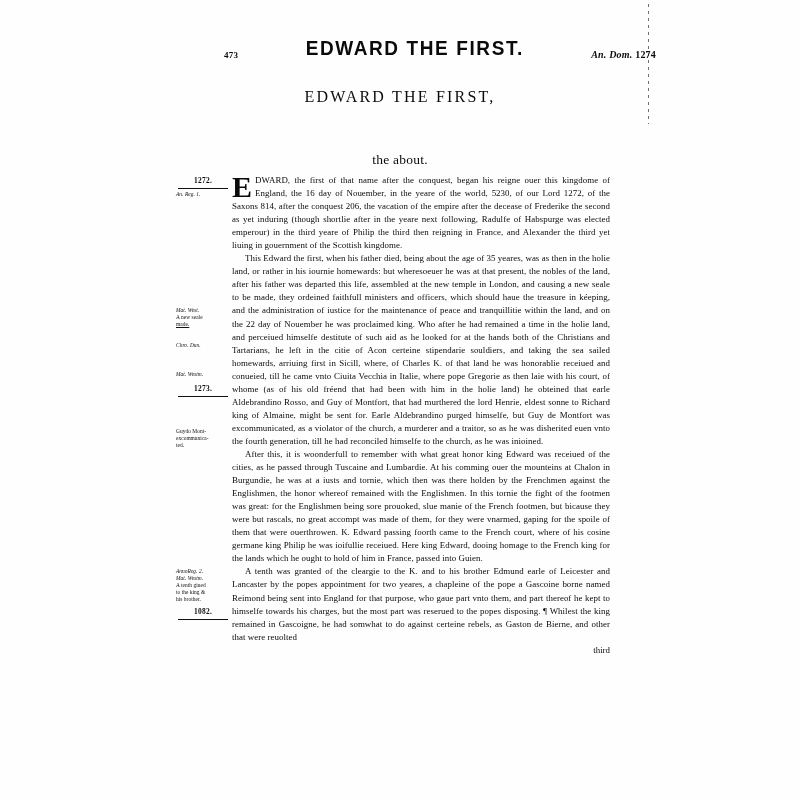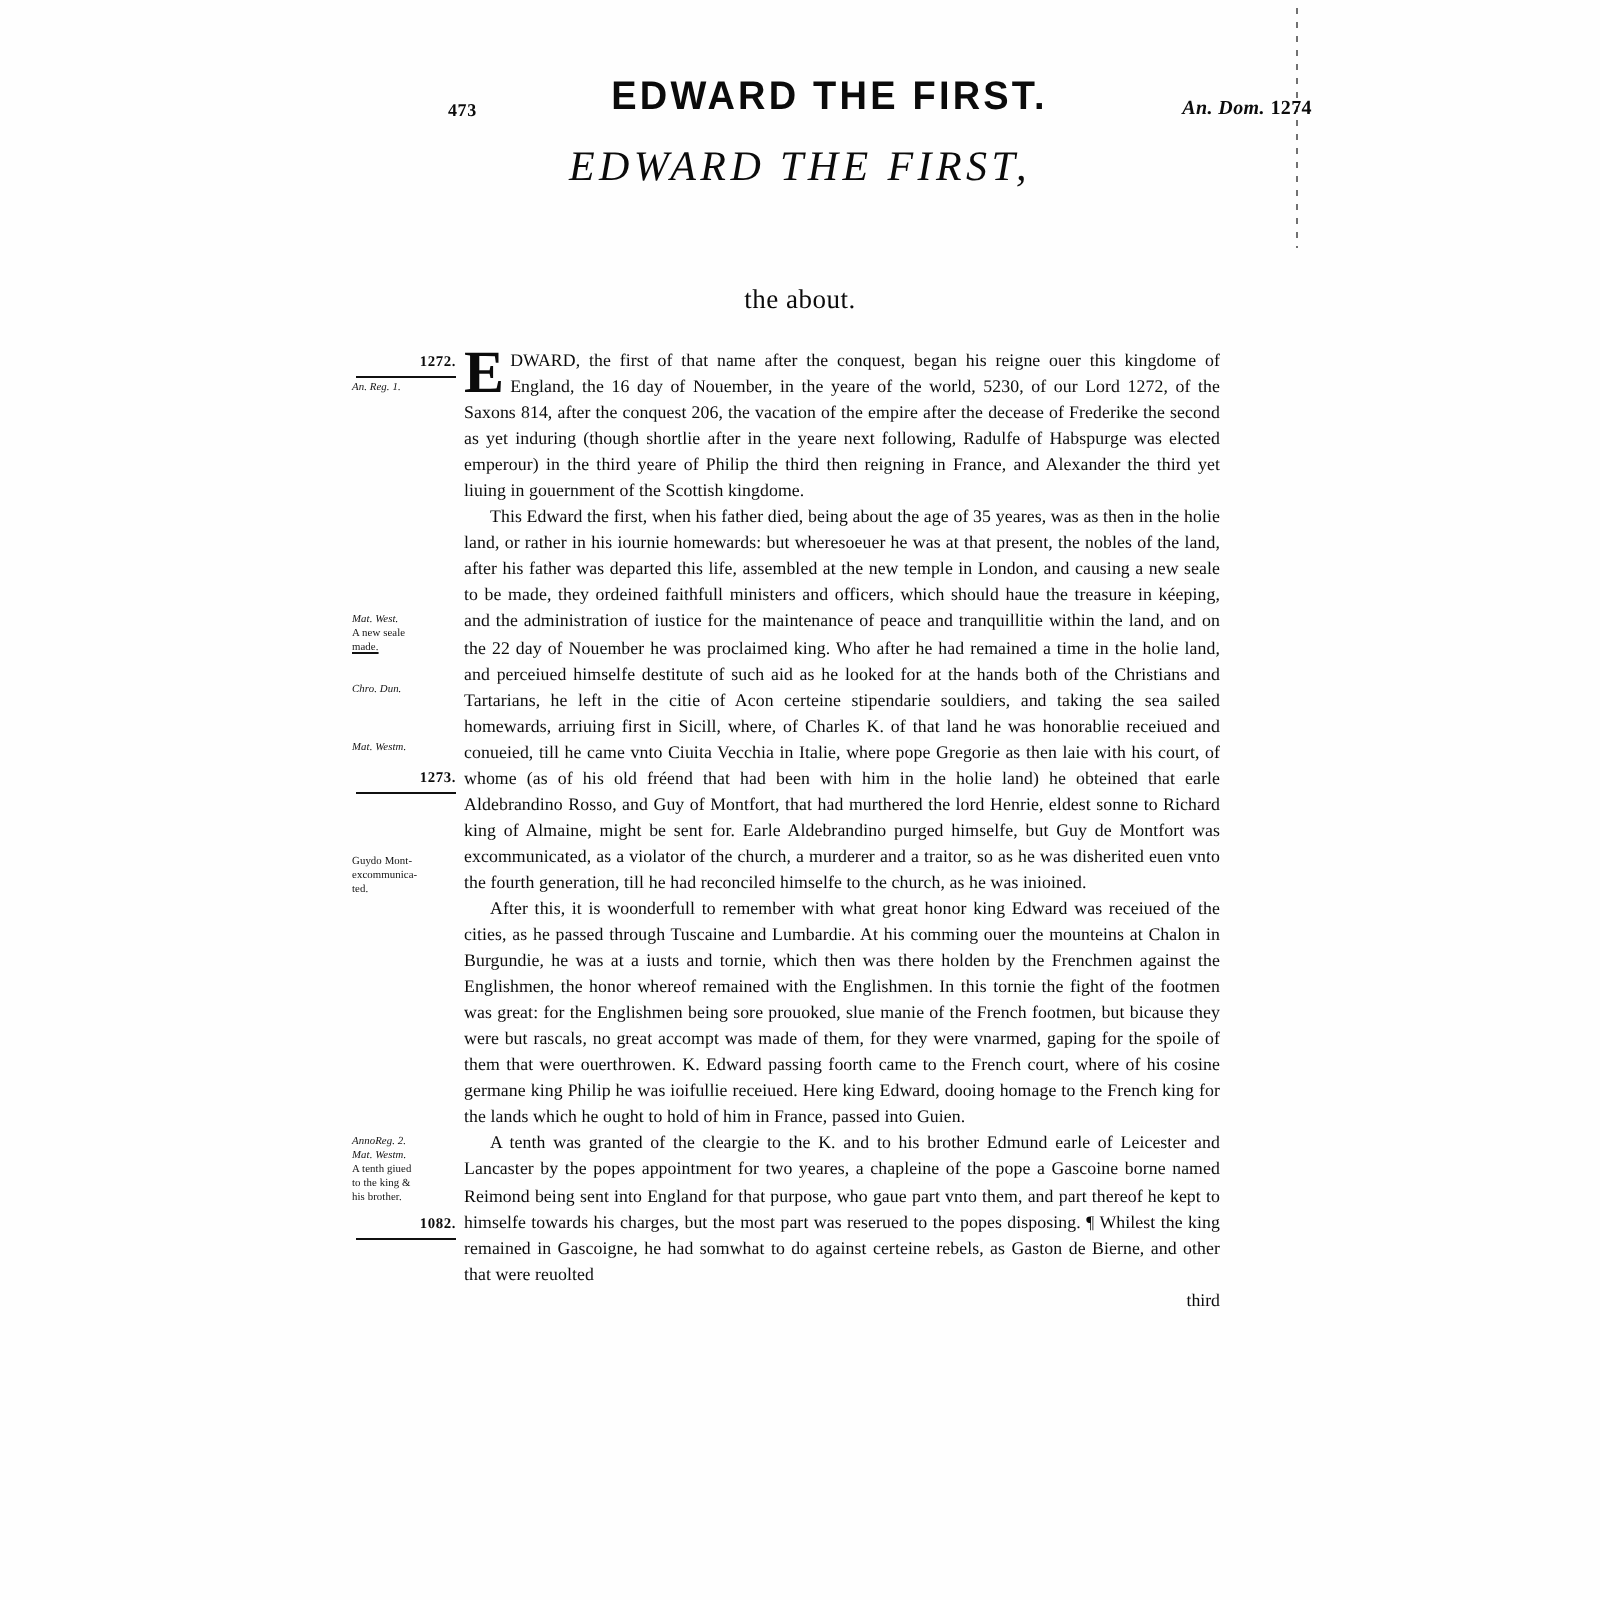--- a/index.html
+++ b/index.html
@@ -73,27 +73,26 @@
 
   
   #titleblock {
     position: absolute;
     left: 184px;
     top: 72px;
     width: 432px;
     text-align: center;
   }
   .chapter-title {
-    font-size: 21px;
+    font-size: 16px;
     letter-spacing: 2.2px;
     font-weight: 400;
     font-family: "Liberation Serif", serif;
-    margin: 0 0 22px 0;
+    margin: 16px 0 22px 0;
     line-height: 1.1;
-    font-style: italic;
   }
   .chapter-subtitle {
     font-size: 13.5px;
     line-height: 1.62;
     letter-spacing: .25px;
     margin: 0;
     font-weight: 400;
   }
 
   
@@ -143,21 +142,21 @@
     letter-spacing: .05px;
     font-family: "Liberation Serif", serif;
     color: #111;
   }
   .marginalia .mnote { display: block; }
   .marginalia .mnote.ital { font-style: italic; }
   .marginalia .mnote.ul { text-decoration: underline; }
 
   .year-note {
     position: absolute;
-    left: 16px;
+    left: 0;
     width: 54px;
     text-align: center;
     font-size: 7.4px;
     font-weight: 600;
     letter-spacing: .3px;
   }
   .year-rule {
     position: absolute;
     left: 2px;
     width: 50px;

